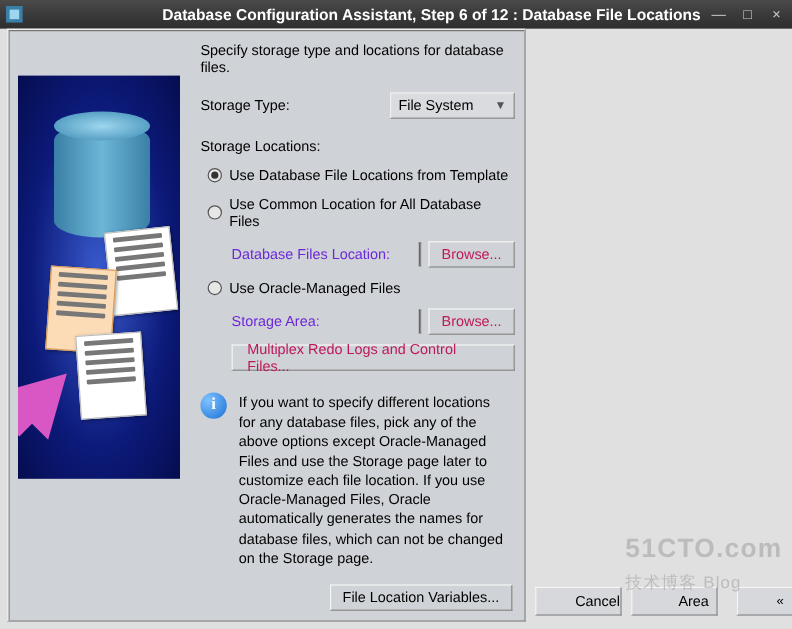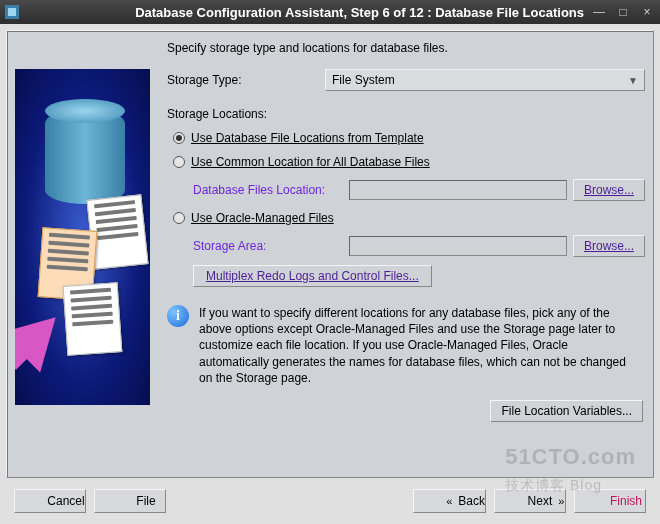--- a/index.html
+++ b/index.html
@@ -39,21 +39,21 @@
     color: #ccc;
     font-size: 12px;
     display:flex; align-items:center; justify-content:center;
     cursor: pointer;
   }
   .outer {
     padding: 6px;
     background: #e0e0e0;
     height: calc(100% - 24px);
     display: flex;
-    flex-direction: column;
+    align-items: flex-end;
   }
   .content-frame {
     flex: 1;
     background: #cfd2d6;
     border: 1px solid #888;
     border-top-color: #f0f0f0;
     border-left-color: #f0f0f0;
     box-shadow: 1px 1px 0 #777 inset;
     padding: 8px;
     display: flex;
@@ -117,42 +117,42 @@
     background: #d9dbde;
     border: 1px solid #888;
     border-top-color:#f0f0f0; border-left-color:#f0f0f0;
     display:flex; align-items:center; justify-content:space-between;
     padding: 0 6px;
     cursor: pointer;
   }
   .chev { font-size: 10px; color:#555; }
   .section-label { margin-top: 6px; }
   .radio-group { margin-left: 6px; display: flex; flex-direction: column; gap: 10px; }
-  .radio-row { display:flex; align-items:center; gap:6px; cursor:pointer;text-decoration:underline;}
+  .radio-row { display:flex; align-items:center; gap:6px; cursor:pointer;}
   .radio-dot {
     width:12px; height:12px; border:1px solid #555; border-radius:50%;
     background:#e6e6e6; display:flex; align-items:center; justify-content:center;
   }
   .radio-dot.sel::after{ content:""; width:6px; height:6px; background:#333; border-radius:50%;}
   .sub-block { margin-left: 20px; display:flex; flex-direction:column; gap:8px; }
   .sub-row { display:flex; align-items:center; gap:6px; }
   .sub-label { color:#6d28d9; width:150px; }
   .text-input {
     flex:1; height:20px; background:#cfd2d6;
     border:1px solid #888; border-top-color:#666; border-left-color:#666;
   }
   .btn {
     height:22px; padding:0 10px;
     background:#cfd2d6;
     border:1px solid #888; border-top-color:#f5f5f5; border-left-color:#f5f5f5;
     cursor:pointer;
     display:flex; align-items:center; justify-content:center;
     font-size:12px;
   }
-  .btn.disabled { color:#4c1d95; cursor:default;text-decoration:underline;}
+  .btn.disabled { color:#be185d; cursor:default;}
   .info-box {
     display:flex; gap:10px; margin-top:8px; align-items:flex-start;
     padding-right:4px;
   }
   .info-icon {
     width:22px; height:22px; flex:none;
     border-radius:50%;
     background: radial-gradient(circle at 30% 30%, #7fc3ff, #1a6fd6);
     color:#fff; font-weight:bold; font-family: Georgia, serif;
     display:flex; align-items:center; justify-content:center;
@@ -170,21 +170,21 @@
   .nav-btn {
     min-width:72px; height:24px;
     background:#d6d8db;
     border:1px solid #888; border-top-color:#f5f5f5; border-left-color:#f5f5f5;
     display:flex; align-items:center; justify-content:center;
     gap:6px; cursor:pointer; font-size:12px;padding-left:32px;
   }
   .nav-btn.disabled { color:#be185d; cursor:default;}
   .arrow-gl { font-size:11px; }
   .watermark {
-    position:absolute; right:24px; bottom:28px;
+    position:absolute; right:8px; bottom:28px;
     font-size:22px; font-weight:bold;
     color: rgba(120,120,120,0.35);
     letter-spacing:1px;
     font-family: Arial, sans-serif;
     pointer-events:none;
   }
   .watermark .cn { font-size:14px; color: rgba(120,120,120,0.35); font-weight:normal;}
 </style>
 </head>
 <body>
@@ -287,21 +287,21 @@
       </div>
 
       <div class="file-loc-row">
         <div class="btn">File Location Variables...</div>
       </div>
     </div>
   </div>
 
   <div class="footer">
     <div class="nav-btn">Cancel</div>
-    <div class="nav-btn">File</div>
+    <div class="nav-btn">Area</div>
     <div class="spacer"></div>
     <div class="nav-btn">
       <span class="arrow-gl">«</span>
       <span>Back</span>
     </div>
     <div class="nav-btn">
       <span>Next</span>
       <span class="arrow-gl">»</span>
     </div>
     <div class="nav-btn disabled">Finish</div>

